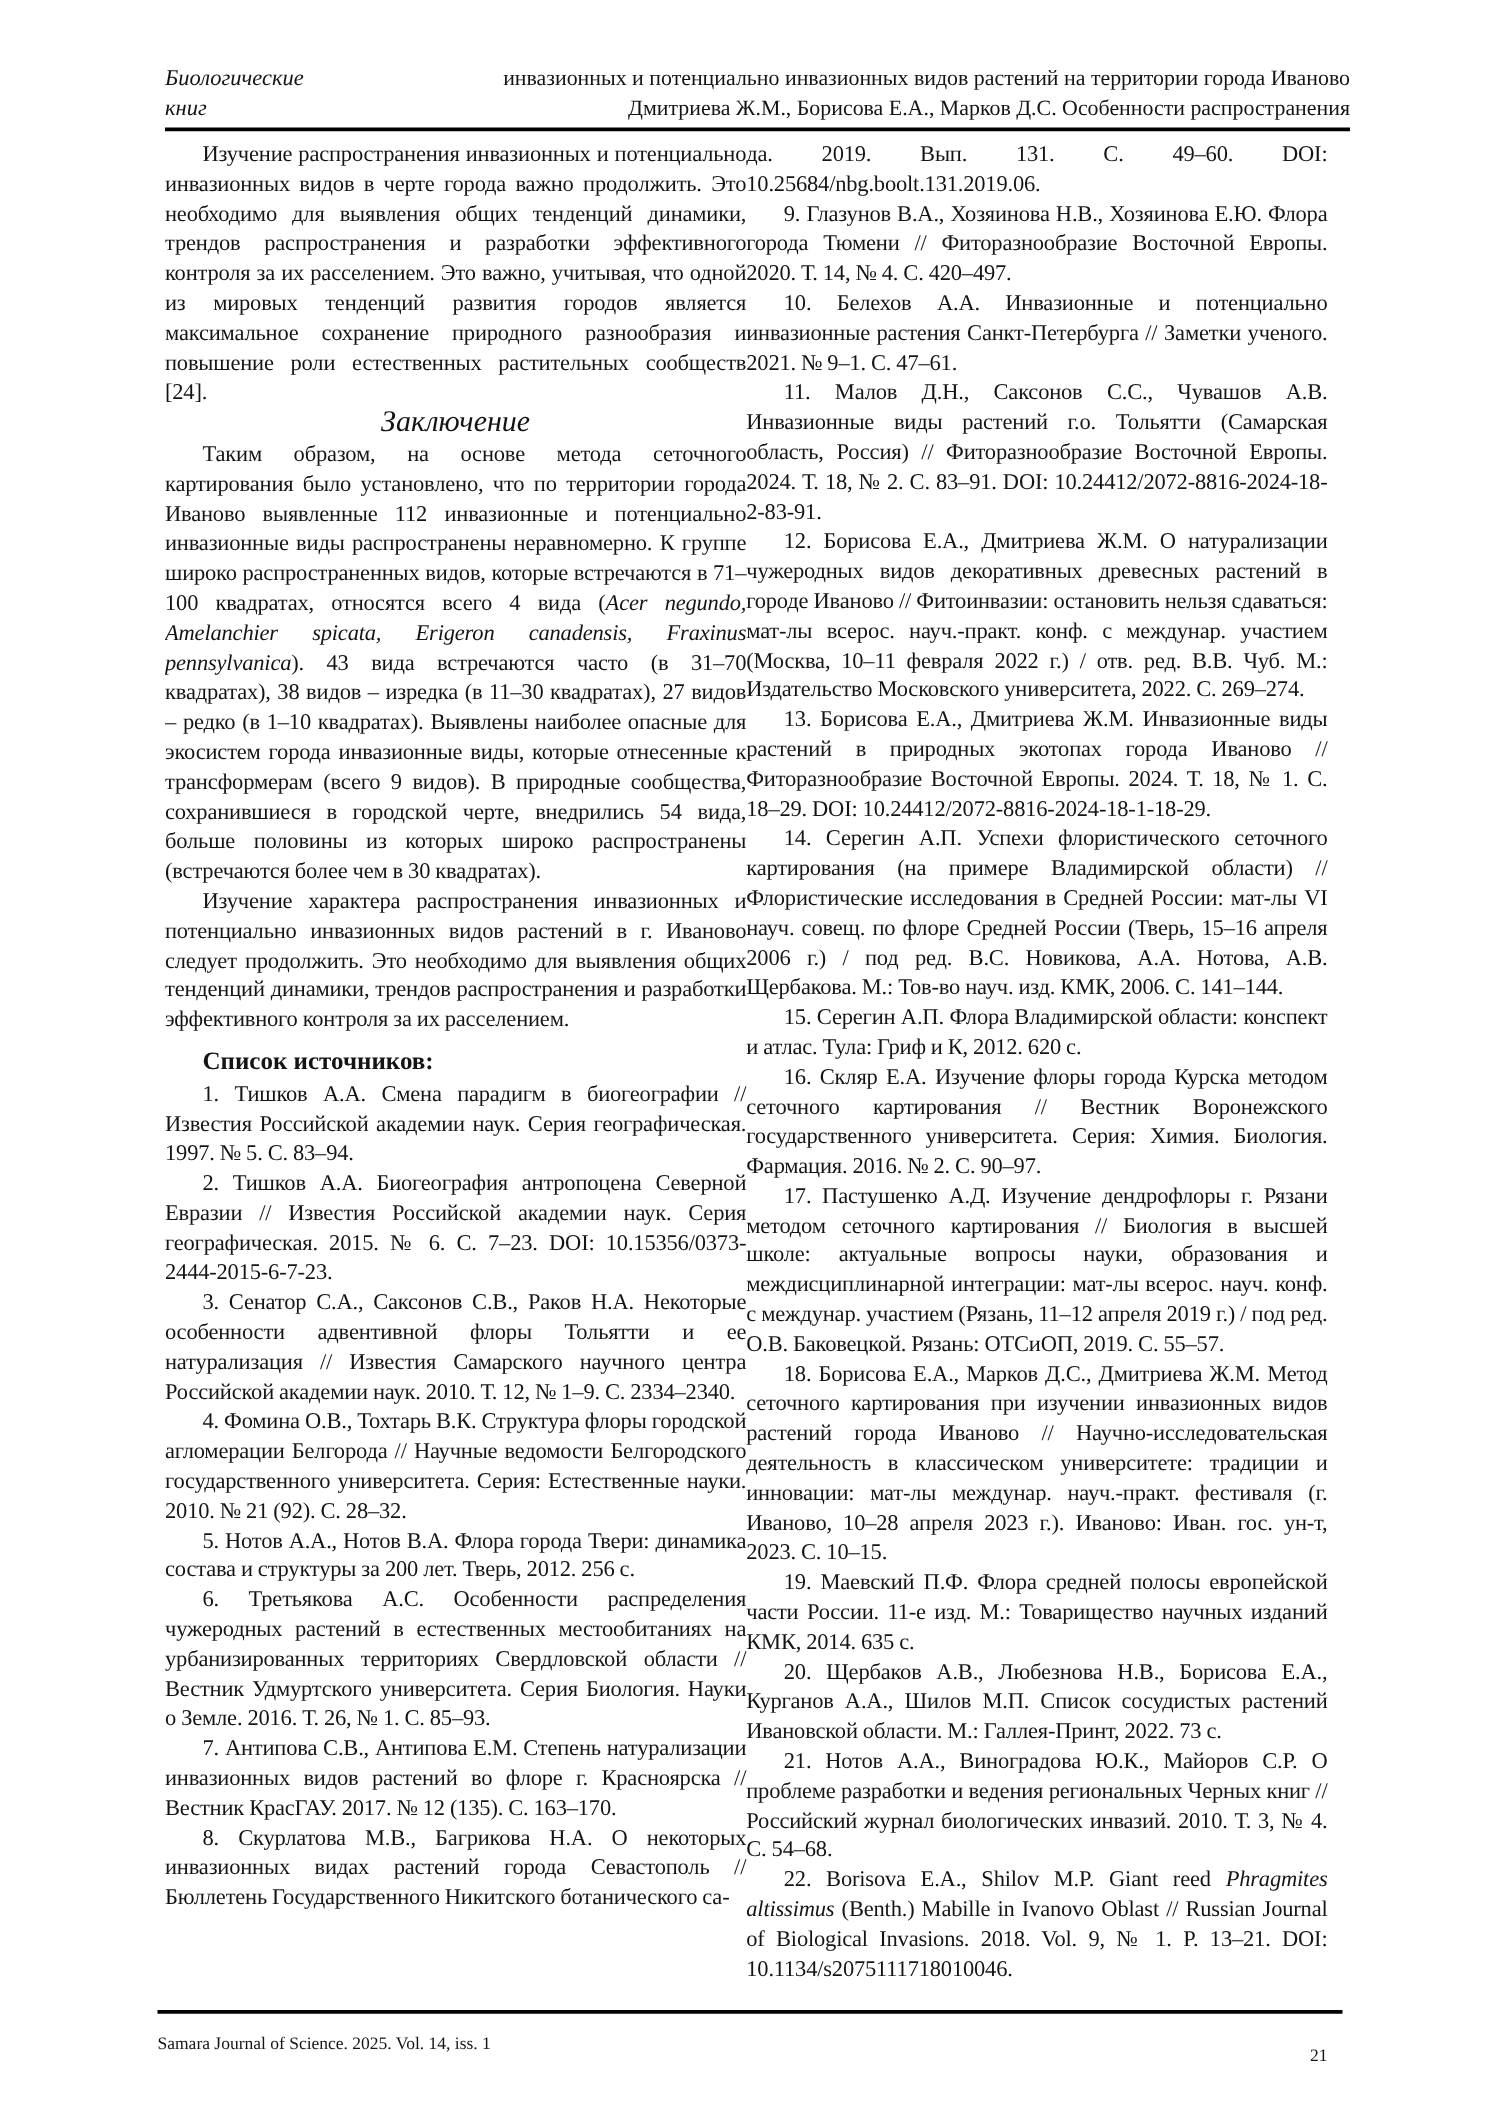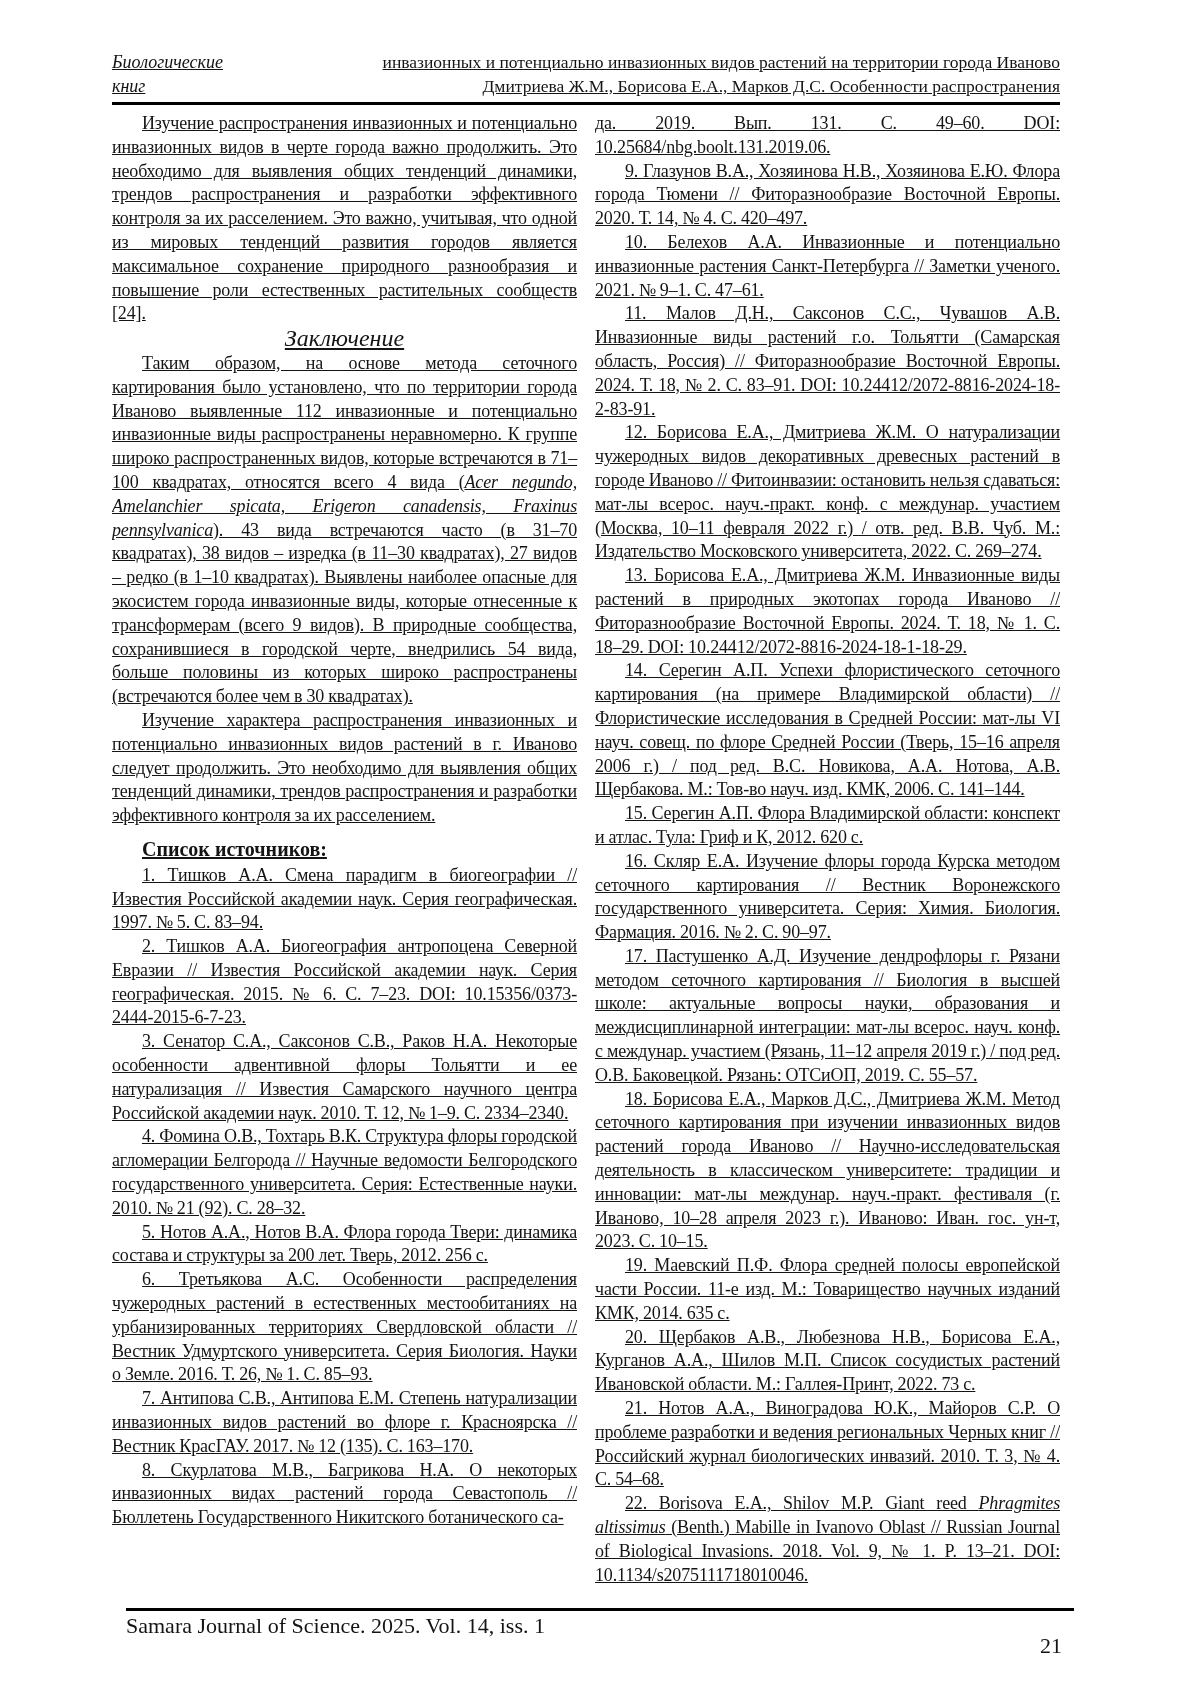--- a/index.html
+++ b/index.html
@@ -7,24 +7,23 @@
     position: relative;
     width: 1200px;
     height: 1697px;
     background: #ffffff;
     font-family: "Liberation Serif", "DejaVu Serif", serif;
     color: #141414;
     overflow: hidden;
   }
   .content {
     position: absolute;
-    left: 112px;
+    left: 132px;
     top: 50px;
     width: 948px;
-    text-decoration: underline;
   }
   
   .running-header {
     display: flex;
     justify-content: space-between;
     align-items: flex-end;
     border-bottom: 3px solid #000;
     padding-bottom: 4px;
   }
   .rh-left {
@@ -36,21 +35,20 @@
   .rh-right {
     text-align: right;
     font-size: 17.5px;
     line-height: 24px;
     flex: 1;
     padding-left: 30px;
   }
   
   .columns {
     display: flex;
-    gap: 18px;
     margin-top: 7px;
     height: 1503px;
     overflow: hidden;
   }
   .col {
     width: 465px;
     text-align: justify;
     hyphens: auto;
     -webkit-hyphens: auto;
   }
@@ -82,22 +80,23 @@
   
   .page-footer {
     position: absolute;
     left: 126px;
     top: 1608px;
     width: 948px;
     border-top: 3px solid #000;
     padding-top: 3px;
     display: flex;
     justify-content: space-between;
-    font-size: 22px;
+    font-size: 14px;
     line-height: 24px;
+    align-items: center;
   }
   .pf-right { padding-right: 12px; margin-top: 20px; }
 </style>
 </head>
 <body>
 
 <div class="page">
   <div class="content">
 
     <div class="running-header">

